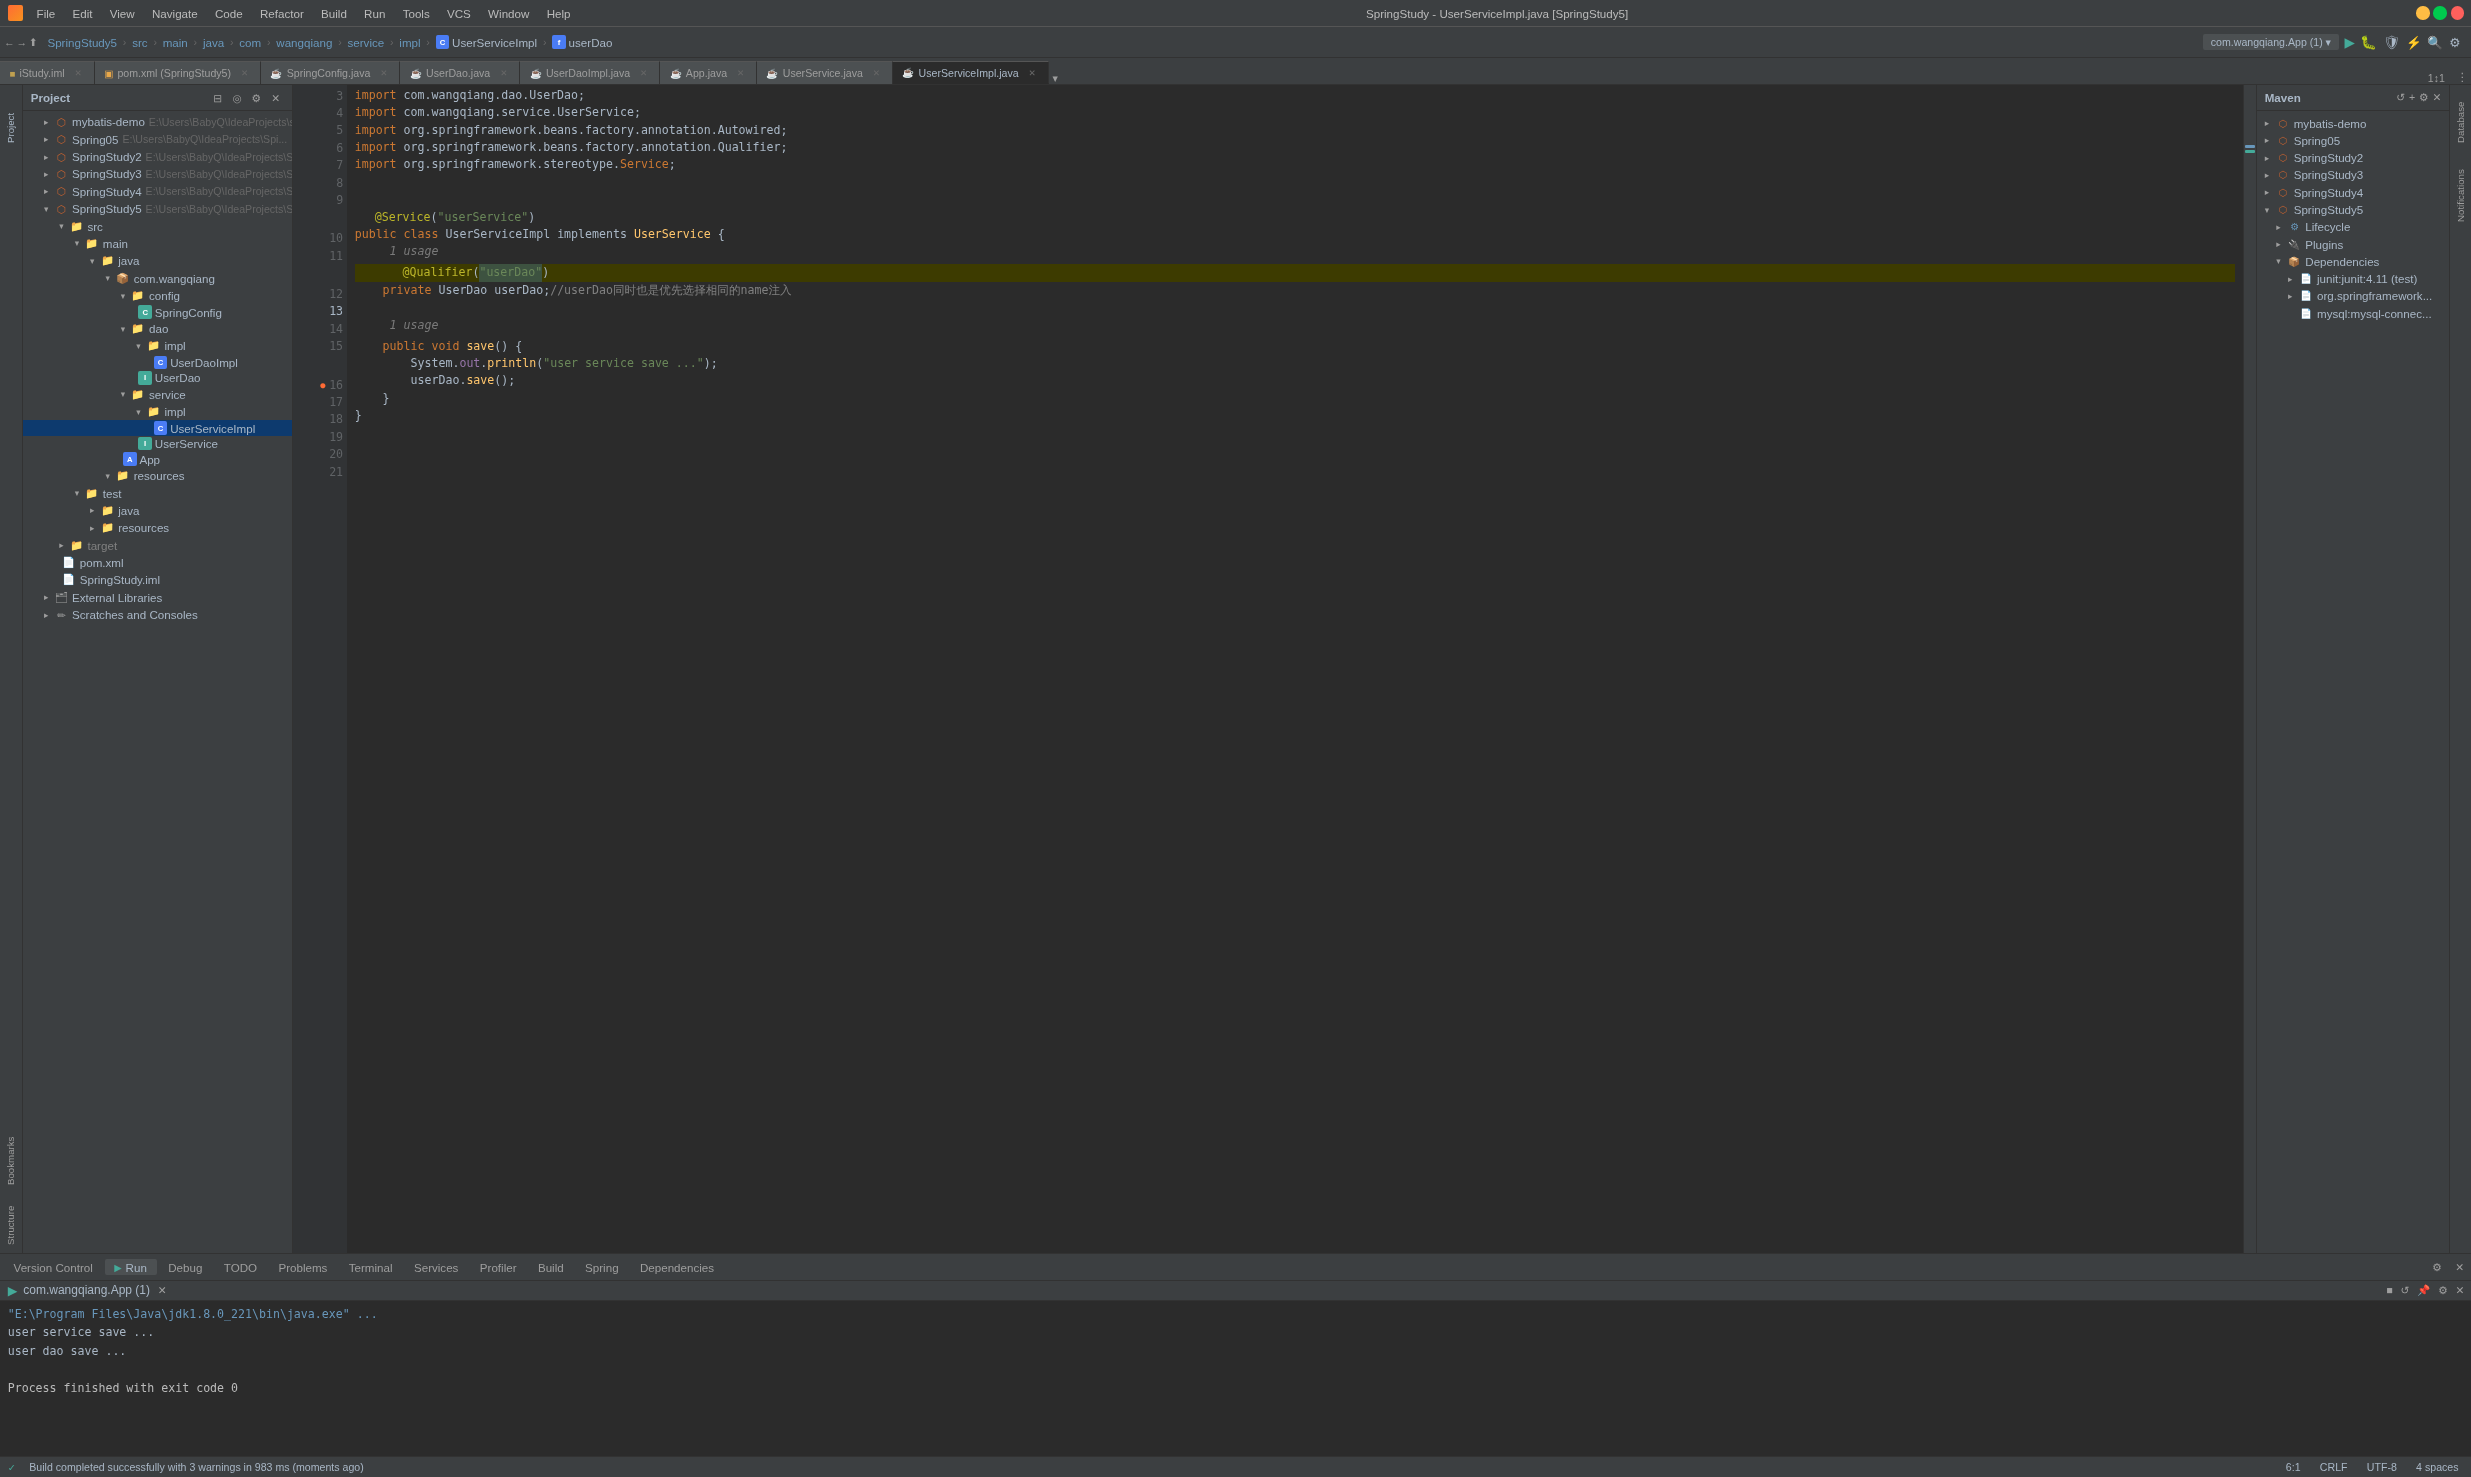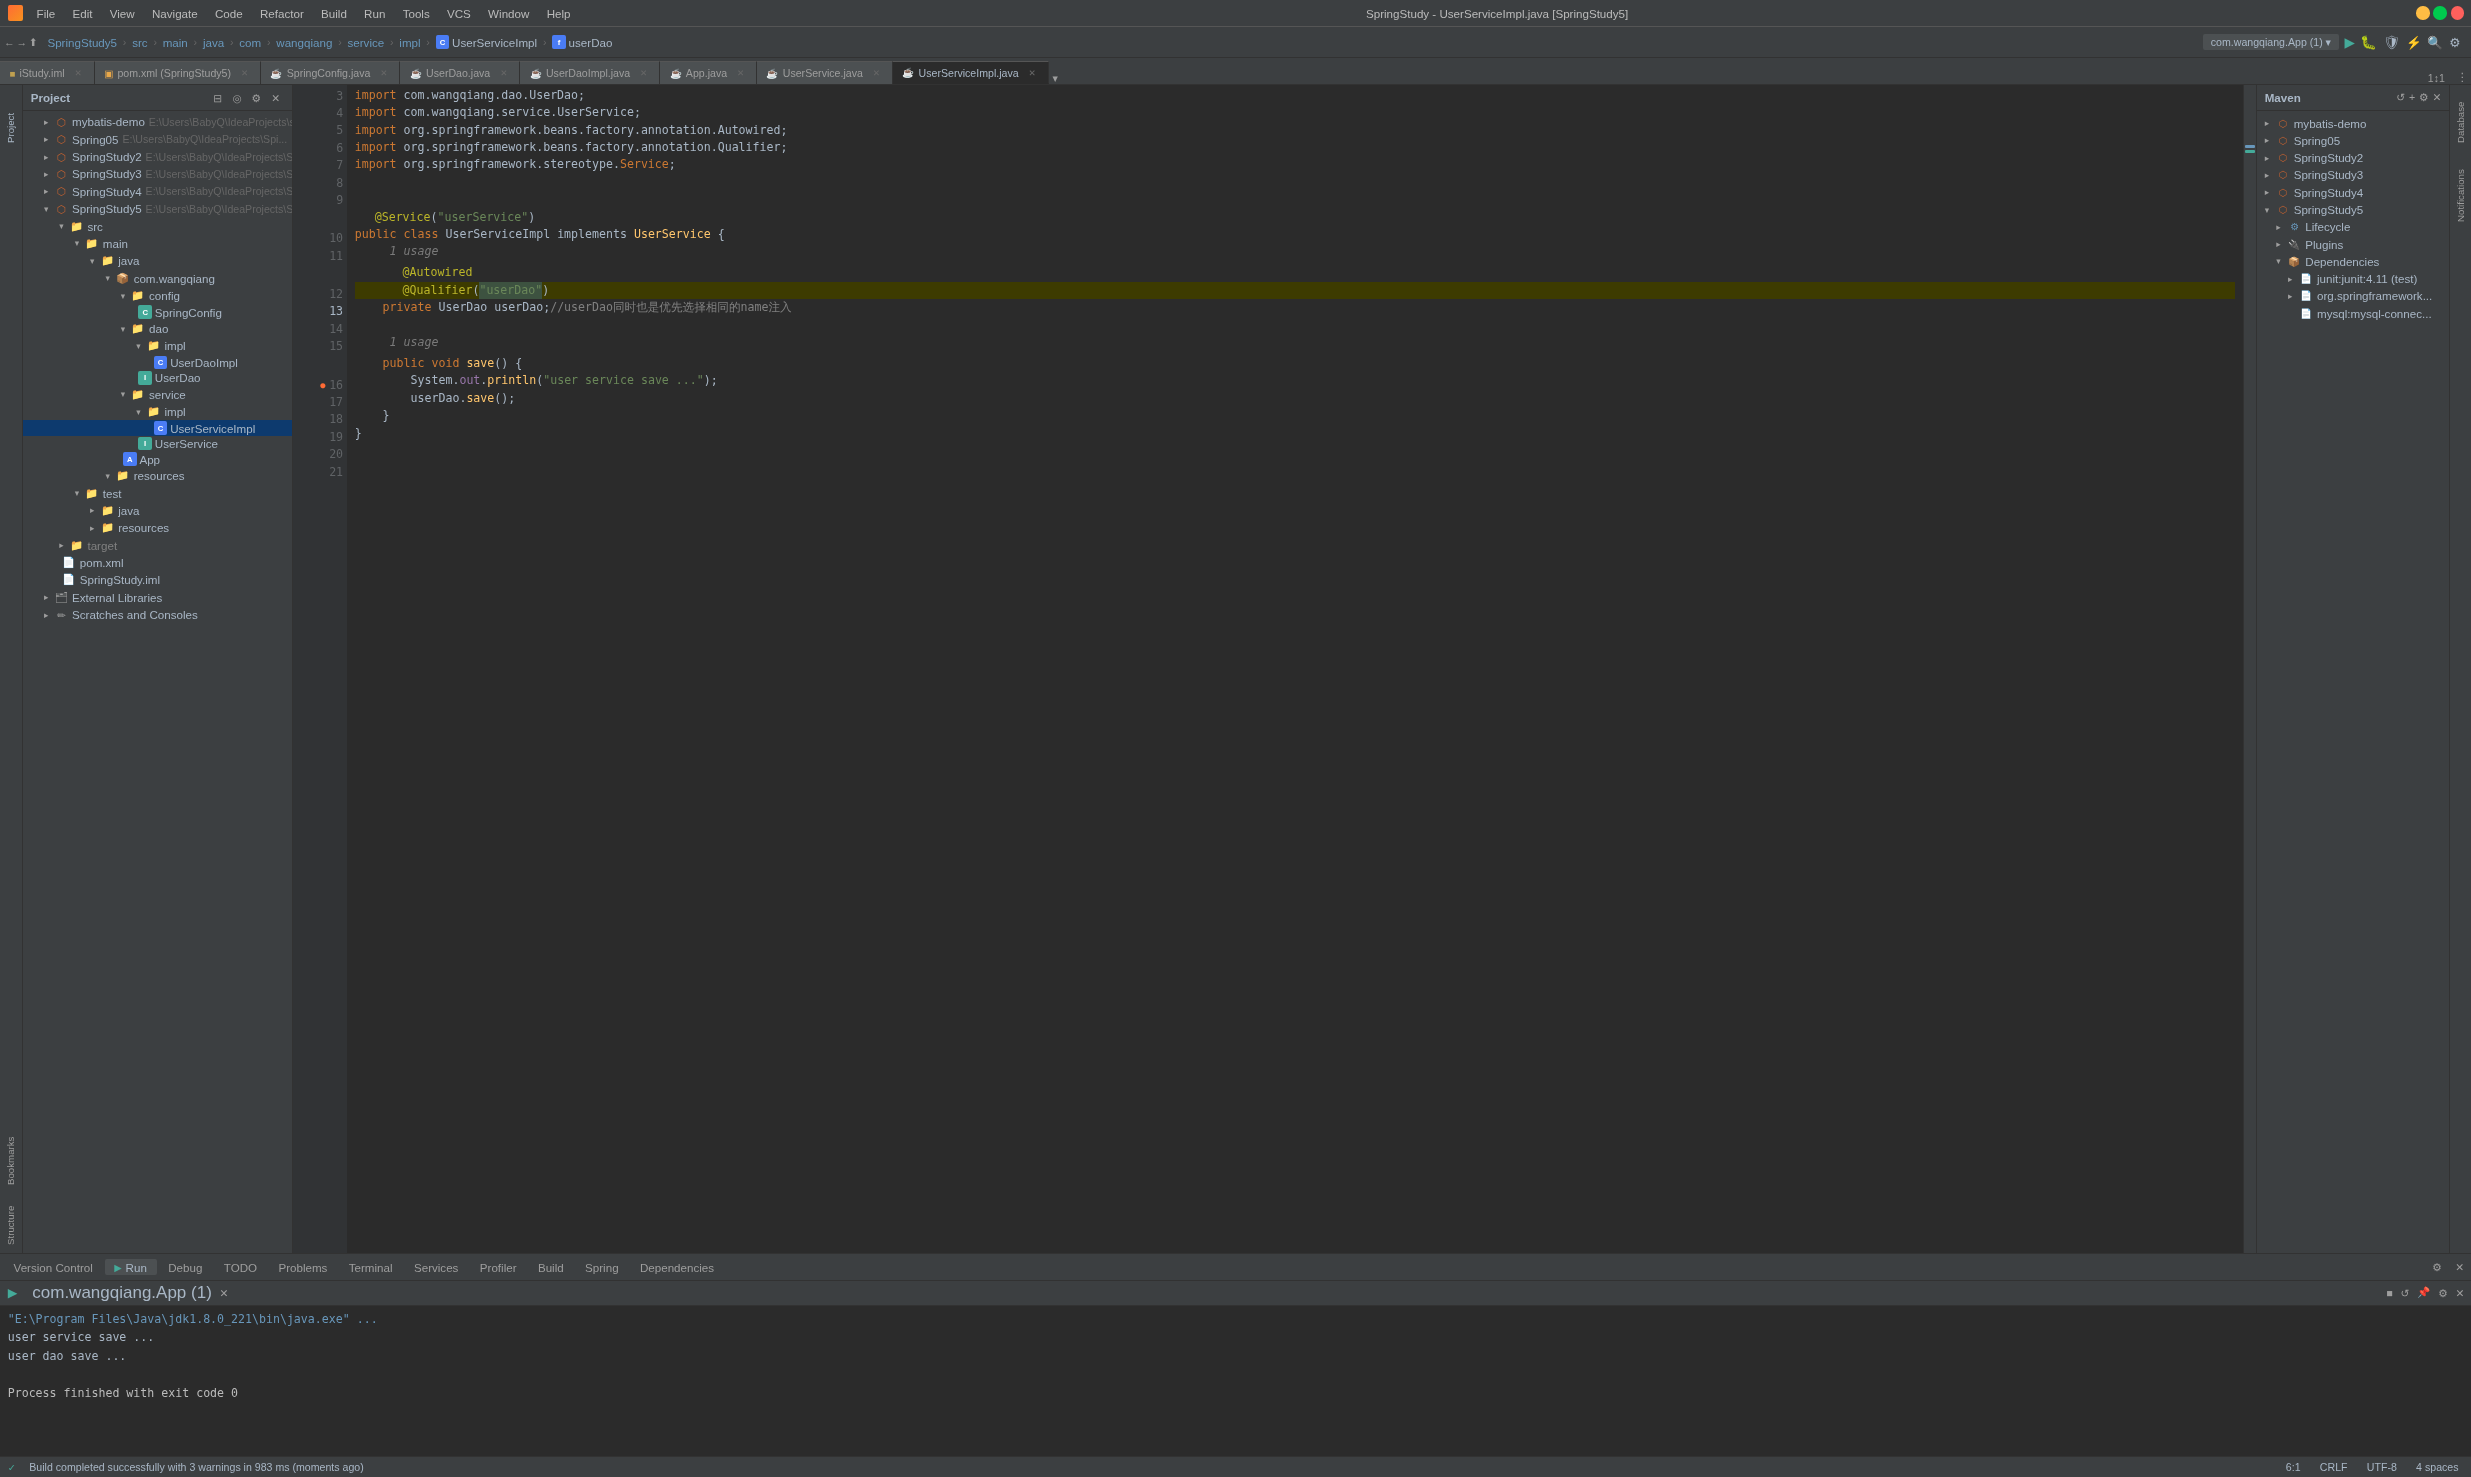--- a/index.html
+++ b/index.html
@@ -96,21 +96,21 @@
     
     #right-vtabs { width: 23px; background: #3c3f41; border-left: 1px solid #323232; display: flex; flex-direction: column; align-items: center; padding: 3.9px 0; gap: 1.9px; }
 
     
     ::-webkit-scrollbar { width: 7.7px; height: 7.7px; }
     ::-webkit-scrollbar-track { background: #3c3f41; }
     ::-webkit-scrollbar-thumb { background: #555; border-radius: 3.9px; }
 
     
     #run-toolbar { display: flex; align-items: center; gap: 3.9px; padding: 1.9px 7.7px; background: #3c3f41; border-bottom: 1px solid #323232; }
-    .run-tab-title { font-size: 17px; color: #a9b7c6; margin-left: 11px; }
+    .run-tab-title { font-size: 12px; color: #a9b7c6; margin-left: 2px; }
 
     
     #gutter { width: 54px; background: #313335; flex-shrink: 0; display: flex; flex-direction: column; padding-top: 1.9px; }
     .gutter-line { height: 17.4px; display: flex; align-items: center; justify-content: flex-end; padding-right: 3.9px; font-family: 'Consolas', monospace; font-size: 11.6px; color: #606366; gap: 1.9px; }
     .gutter-line.active-line { color: #a9b7c6; }
 
     #editor-inner { display: flex; flex: 1; overflow: hidden; }
   </style>
 </head>
 <body>
@@ -562,21 +562,20 @@
         <div class="code-line"><span class="kw">import </span><span class="import-pkg">com.wangqiang.dao.</span><span style="color:#a9b7c6;">UserDao</span><span>;</span></div>
         <div class="code-line"><span class="kw">import </span><span class="import-pkg">com.wangqiang.service.</span><span style="color:#a9b7c6;">UserService</span><span>;</span></div>
         <div class="code-line"><span class="kw">import </span><span class="import-pkg">org.springframework.beans.factory.annotation.</span><span style="color:#a9b7c6;">Autowired</span><span>;</span></div>
         <div class="code-line"><span class="kw">import </span><span class="import-pkg">org.springframework.beans.factory.annotation.</span><span style="color:#a9b7c6;">Qualifier</span><span>;</span></div>
         <div class="code-line"><span class="kw">import </span><span class="import-pkg">org.springframework.stereotype.</span><span style="color:#cc7832;">Service</span><span>;</span></div>
         <div class="code-line">&nbsp;</div>
         <div class="code-line">&nbsp;</div>
         <div class="code-line"><span class="ann">@Service</span><span>(</span><span class="str">"userService"</span><span>)</span></div>
         <div class="code-line"><span class="kw">public </span><span class="kw">class </span><span style="color:#a9b7c6;">UserServiceImpl</span><span> implements </span><span class="iface">UserService</span><span> {</span></div>
         <div class="code-line" style="height:21px;padding-left:31px;"><span class="usage-info">1 usage</span></div>
-        <div class="code-line"><span>&nbsp;&nbsp;&nbsp;&nbsp;</span><span class="ann">@Autowired</span></div>
         <div class="code-line highlighted"><span>&nbsp;&nbsp;&nbsp;&nbsp;</span><span class="ann">@Qualifier</span><span>(</span><span class="qualifier-str">"userDao"</span><span>)</span></div>
         <div class="code-line"><span>&nbsp;&nbsp;&nbsp;&nbsp;</span><span class="kw">private </span><span style="color:#a9b7c6;">UserDao</span><span> userDao;</span><span class="comment">//userDao同时也是优先选择相同的name注入</span></div>
         <div class="code-line">&nbsp;</div>
         <div class="code-line" style="height:21px;padding-left:31px;"><span class="usage-info">1 usage</span></div>
         <div class="code-line"><span>&nbsp;&nbsp;&nbsp;&nbsp;</span><span class="kw">public </span><span class="kw">void </span><span class="method">save</span><span>() {</span></div>
         <div class="code-line"><span>&nbsp;&nbsp;&nbsp;&nbsp;&nbsp;&nbsp;&nbsp;&nbsp;</span><span style="color:#a9b7c6;">System</span><span>.</span><span style="color:#9876aa;">out</span><span>.</span><span class="method">println</span><span>(</span><span class="str">"user service save ..."</span><span>);</span></div>
         <div class="code-line"><span>&nbsp;&nbsp;&nbsp;&nbsp;&nbsp;&nbsp;&nbsp;&nbsp;</span><span>userDao.</span><span class="method">save</span><span>();</span></div>
         <div class="code-line"><span>&nbsp;&nbsp;&nbsp;&nbsp;}</span></div>
         <div class="code-line"><span>}</span></div>
         <div class="code-line">&nbsp;</div>

